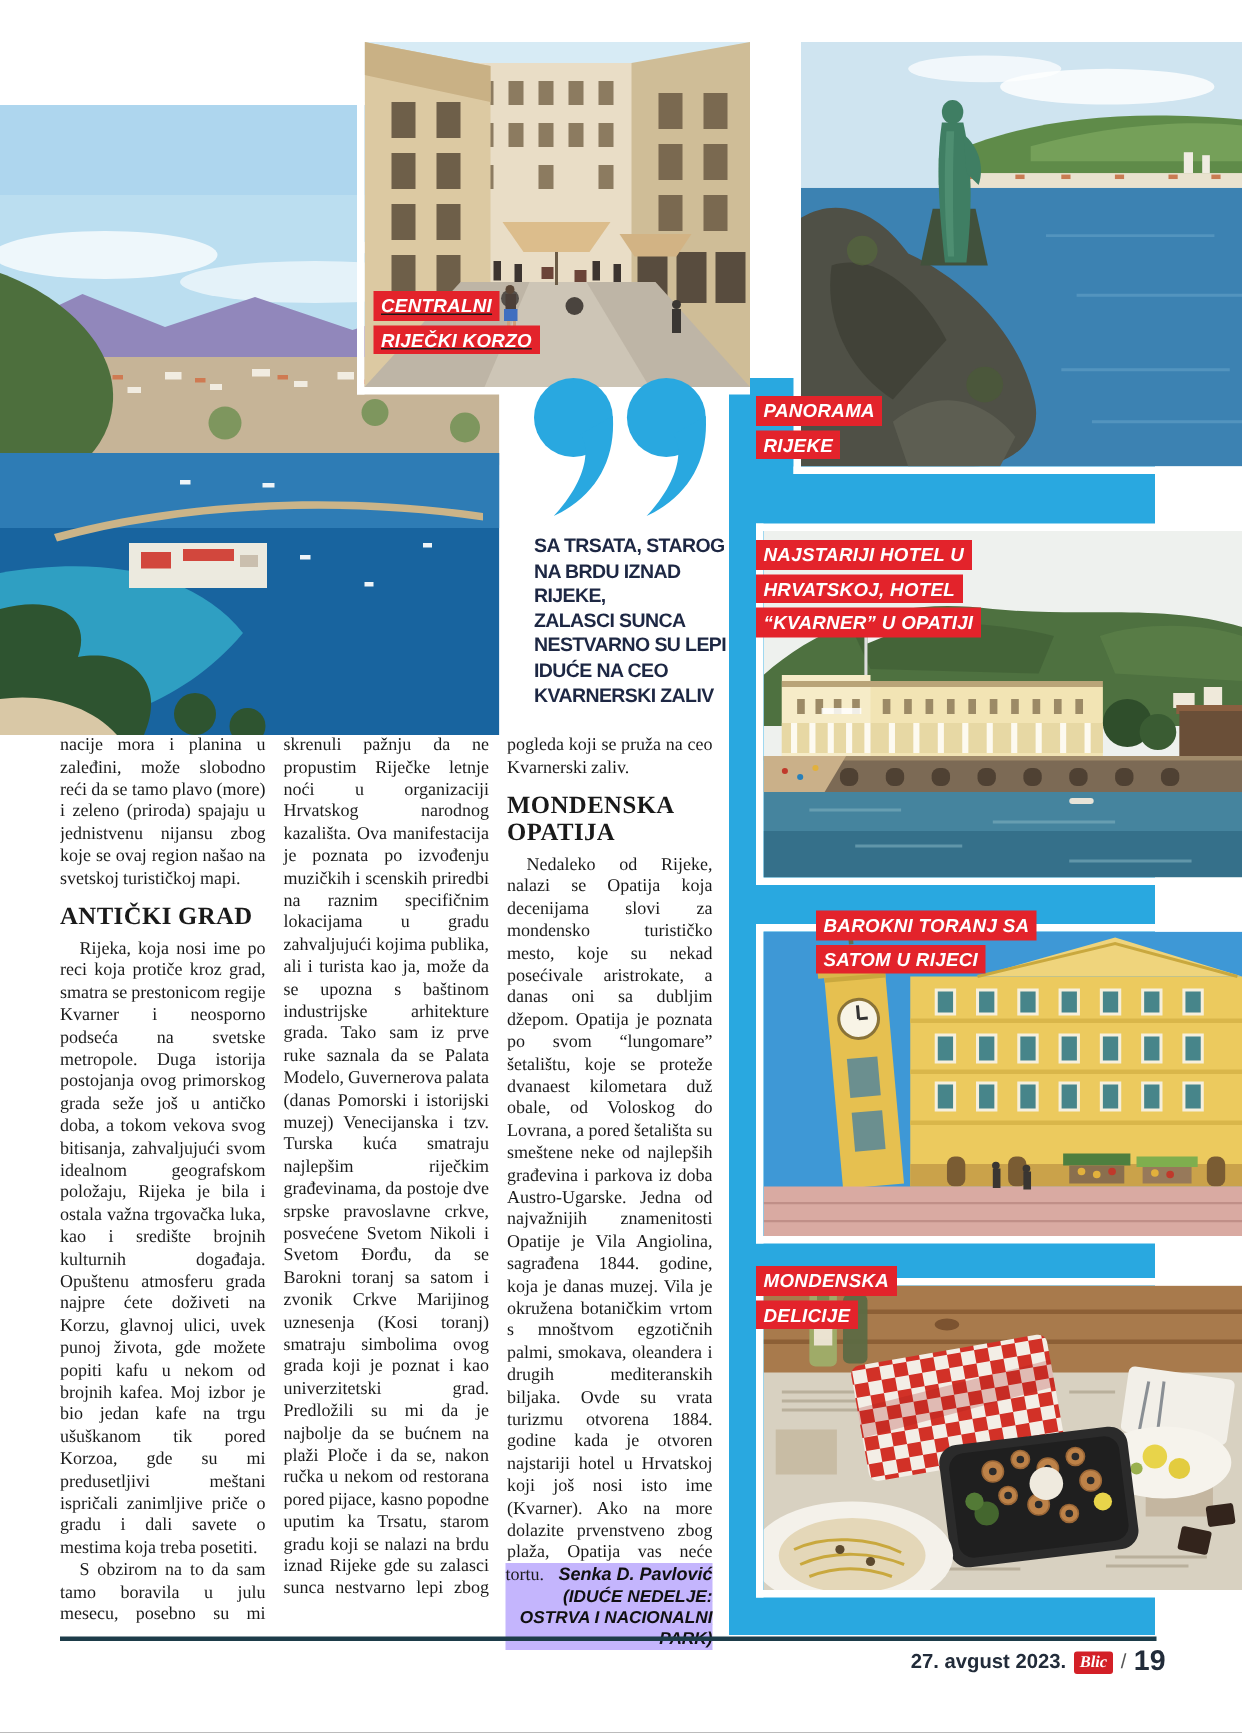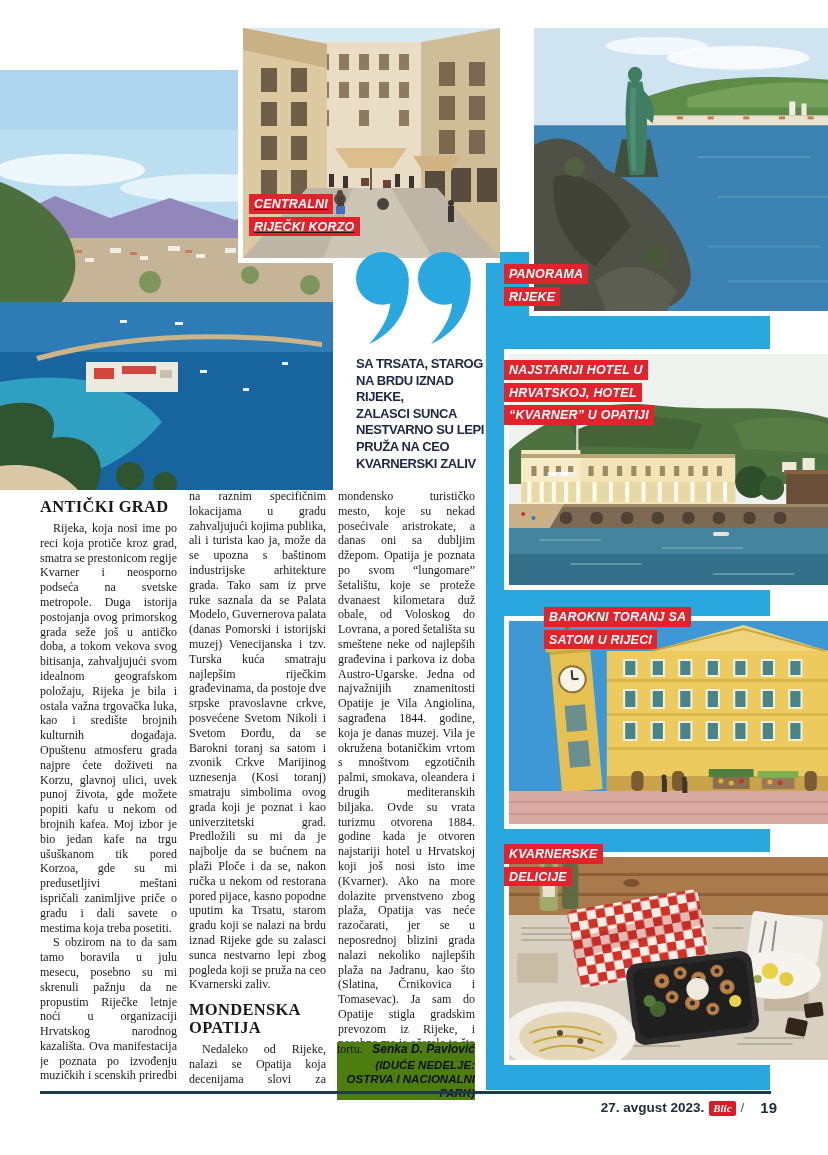--- a/index.html
+++ b/index.html
@@ -21,31 +21,31 @@
   .qtext div{font:700 13px/16.6px "Liberation Sans",sans-serif;color:#1d2743;letter-spacing:-.4px;}
 
   .art{position:absolute;left:40px;top:489px;width:435px;height:602px;z-index:4;
     column-count:3;column-gap:12px;column-fill:auto;overflow:hidden;
     text-align:justify;font-size:12px;line-height:14.8px;word-spacing:-.3px;
     hyphens:auto;-webkit-hyphens:auto;}
   .art p{margin:0;text-indent:13px;}
   .art p.first{text-indent:0;}
   .art h3{font:700 16.5px/18px "Liberation Serif",serif;margin:9px 0 5px;letter-spacing:.3px;text-align:left;}
 
-  .byline{position:absolute;left:337px;top:1042px;width:138px;z-index:5;background:#4d7c0f;}
+  .byline{position:absolute;left:337px;top:1042px;width:138px;z-index:5;background:#c4b5fd;}
   .byline .row{display:flex;justify-content:space-between;align-items:baseline;
     font:12px/15px "Liberation Serif",serif;}
   .byline .author{font:italic 700 12px/15px "Liberation Sans",sans-serif;color:#101010;}
   .byline .next{margin-top:1px;text-align:right;font:italic 700 11.5px/14px "Liberation Sans",sans-serif;color:#101010;}
 
   .footer-rule{position:absolute;left:40px;top:1091px;width:731px;height:3px;background:#1d3c49;z-index:5;}
   .footer{position:absolute;top:1100px;right:51px;display:flex;align-items:center;gap:5px;z-index:5;
     font:700 13.5px/16px "Liberation Sans",sans-serif;color:#222c3a;}
   .footer .sep{font-weight:400;color:#555;}
-  .footer .pg{font-size:15px;margin-left:11px;}
+  .footer .pg{font-size:19px;}
   .blic{display:inline-block;background:#d32027;color:#fff;border-radius:2px;
     font:italic 700 11px/15px "Liberation Serif",serif;padding:0 4px;}
 </style>
 </head>
 <body>
 
 <div class="page">
 
   <div class="band"></div>
 
@@ -508,46 +508,47 @@
   <div class="cap" style="left:504px;top:360px;">
     <span>NAJSTARIJI HOTEL U</span>
     <span>HRVATSKOJ, HOTEL</span>
     <span>“KVARNER” U OPATIJI</span>
   </div>
   <div class="cap" style="left:504px;top:607px;margin-left:40px;">
     <span>BAROKNI TORANJ SA</span>
     <span>SATOM U RIJECI</span>
   </div>
   <div class="cap" style="left:504px;top:844px;">
-    <span>KVARNERSKE</span>
+    <span>MONDENSKA</span>
     <span>DELICIJE</span>
   </div>
 
   <div class="quote">
     <svg width="122" height="94" viewBox="0 0 130 100">
       <g fill="#29a8e0">
         <circle cx="28" cy="28" r="28"></circle>
         <path d="M56,27 C58,58 44,84 14,98 C38,72 40,50 33,40 Z"></path>
         <g transform="translate(66,0)">
           <circle cx="28" cy="28" r="28"></circle>
           <path d="M56,27 C58,58 44,84 14,98 C38,72 40,50 33,40 Z"></path>
         </g>
       </g>
     </svg>
     <div class="qtext">
       <div>SA TRSATA, STAROG</div>
       <div>NA BRDU IZNAD RIJEKE,</div>
       <div>ZALASCI SUNCA</div>
       <div>NESTVARNO SU LEPI</div>
-      <div>PRUŽA NA CEO</div>
+      <div>IDUĆE NA CEO</div>
       <div>KVARNERSKI ZALIV</div>
     </div>
   </div>
 
   <div class="art">
+    <p class="first">nacije mora i planina u zaleđini, može slobodno reći da se tamo plavo (more) i zeleno (priroda) spajaju u jednistvenu nijansu zbog koje se ovaj region našao na svetskoj turističkoj mapi.</p>
     <h3>ANTIČKI GRAD</h3>
     <p>Rijeka, koja nosi ime po reci koja protiče kroz grad, smatra se prestonicom regije Kvarner i neosporno podseća na svetske metropole. Duga istorija postojanja ovog primorskog grada seže još u antičko doba, a tokom vekova svog bitisanja, zahvaljujući svom idealnom geografskom položaju, Rijeka je bila i ostala važna trgovačka luka, kao i središte brojnih kulturnih događaja. Opuštenu atmosferu grada najpre ćete doživeti na Korzu, glavnoj ulici, uvek punoj života, gde možete popiti kafu u nekom od brojnih kafea. Moj izbor je bio jedan kafe na trgu ušuškanom tik pored Korzoa, gde su mi predusetljivi meštani ispričali zanimljive priče o gradu i dali savete o mestima koja treba posetiti.</p>
     <p>S obzirom na to da sam tamo boravila u julu mesecu, posebno su mi skrenuli pažnju da ne propustim Riječke letnje noći u organizaciji Hrvatskog narodnog kazališta. Ova manifestacija je poznata po izvođenju muzičkih i scenskih priredbi na raznim specifičnim lokacijama u gradu zahvaljujući kojima publika, ali i turista kao ja, može da se upozna s baštinom industrijske arhitekture grada. Tako sam iz prve ruke saznala da se Palata Modelo, Guvernerova palata (danas Pomorski i istorijski muzej) Venecijanska i tzv. Turska kuća smatraju najlepšim riječkim građevinama, da postoje dve srpske pravoslavne crkve, posvećene Svetom Nikoli i Svetom Đorđu, da se Barokni toranj sa satom i zvonik Crkve Marijinog uznesenja (Kosi toranj) smatraju simbolima ovog grada koji je poznat i kao univerzitetski grad. Predložili su mi da je najbolje da se bućnem na plaži Ploče i da se, nakon ručka u nekom od restorana pored pijace, kasno popodne uputim ka Trsatu, starom gradu koji se nalazi na brdu iznad Rijeke gde su zalasci sunca nestvarno lepi zbog pogleda koji se pruža na ceo Kvarnerski zaliv.</p>
     <h3>MONDENSKA OPATIJA</h3>
     <p>Nedaleko od Rijeke, nalazi se Opatija koja decenijama slovi za mondensko turističko mesto, koje su nekad posećivale aristrokate, a danas oni sa dubljim džepom. Opatija je poznata po svom “lungomare” šetalištu, koje se proteže dvanaest kilometara duž obale, od Voloskog do Lovrana, a pored šetališta su smeštene neke od najlepših građevina i parkova iz doba Austro-Ugarske. Jedna od najvažnijih znamenitosti Opatije je Vila Angiolina, sagrađena 1844. godine, koja je danas muzej. Vila je okružena botaničkim vrtom s mnoštvom egzotičnih palmi, smokava, oleandera i drugih mediteranskih biljaka. Ovde su vrata turizmu otvorena 1884. godine kada je otvoren najstariji hotel u Hrvatskoj koji još nosi isto ime (Kvarner). Ako na more dolazite prvenstveno zbog plaža, Opatija vas neće razočarati, jer se u neposrednoj blizini grada nalazi nekoliko najlepših plaža na Jadranu, kao što (Slatina, Črnikovica i Tomasevac). Ja sam do Opatije stigla gradskim prevozom iz Rijeke, i posebno me je očaralo to što Jadranski magistralni put prolazi duž obale kvarnerskog zaliva, te sam tako imala priliku da vidim kako izgledaju i druga poznata turistička mesta kao što su Mošćenička Draga i Lovran. Ukoliko dolazite u Opatiju, obavezno svratite u lokalnu “Kraš” poslastičarnicu i probajte njihovu bajadera</p>
   </div>
 
   <div class="byline">
     <div class="row">
       <span>tortu.</span>

